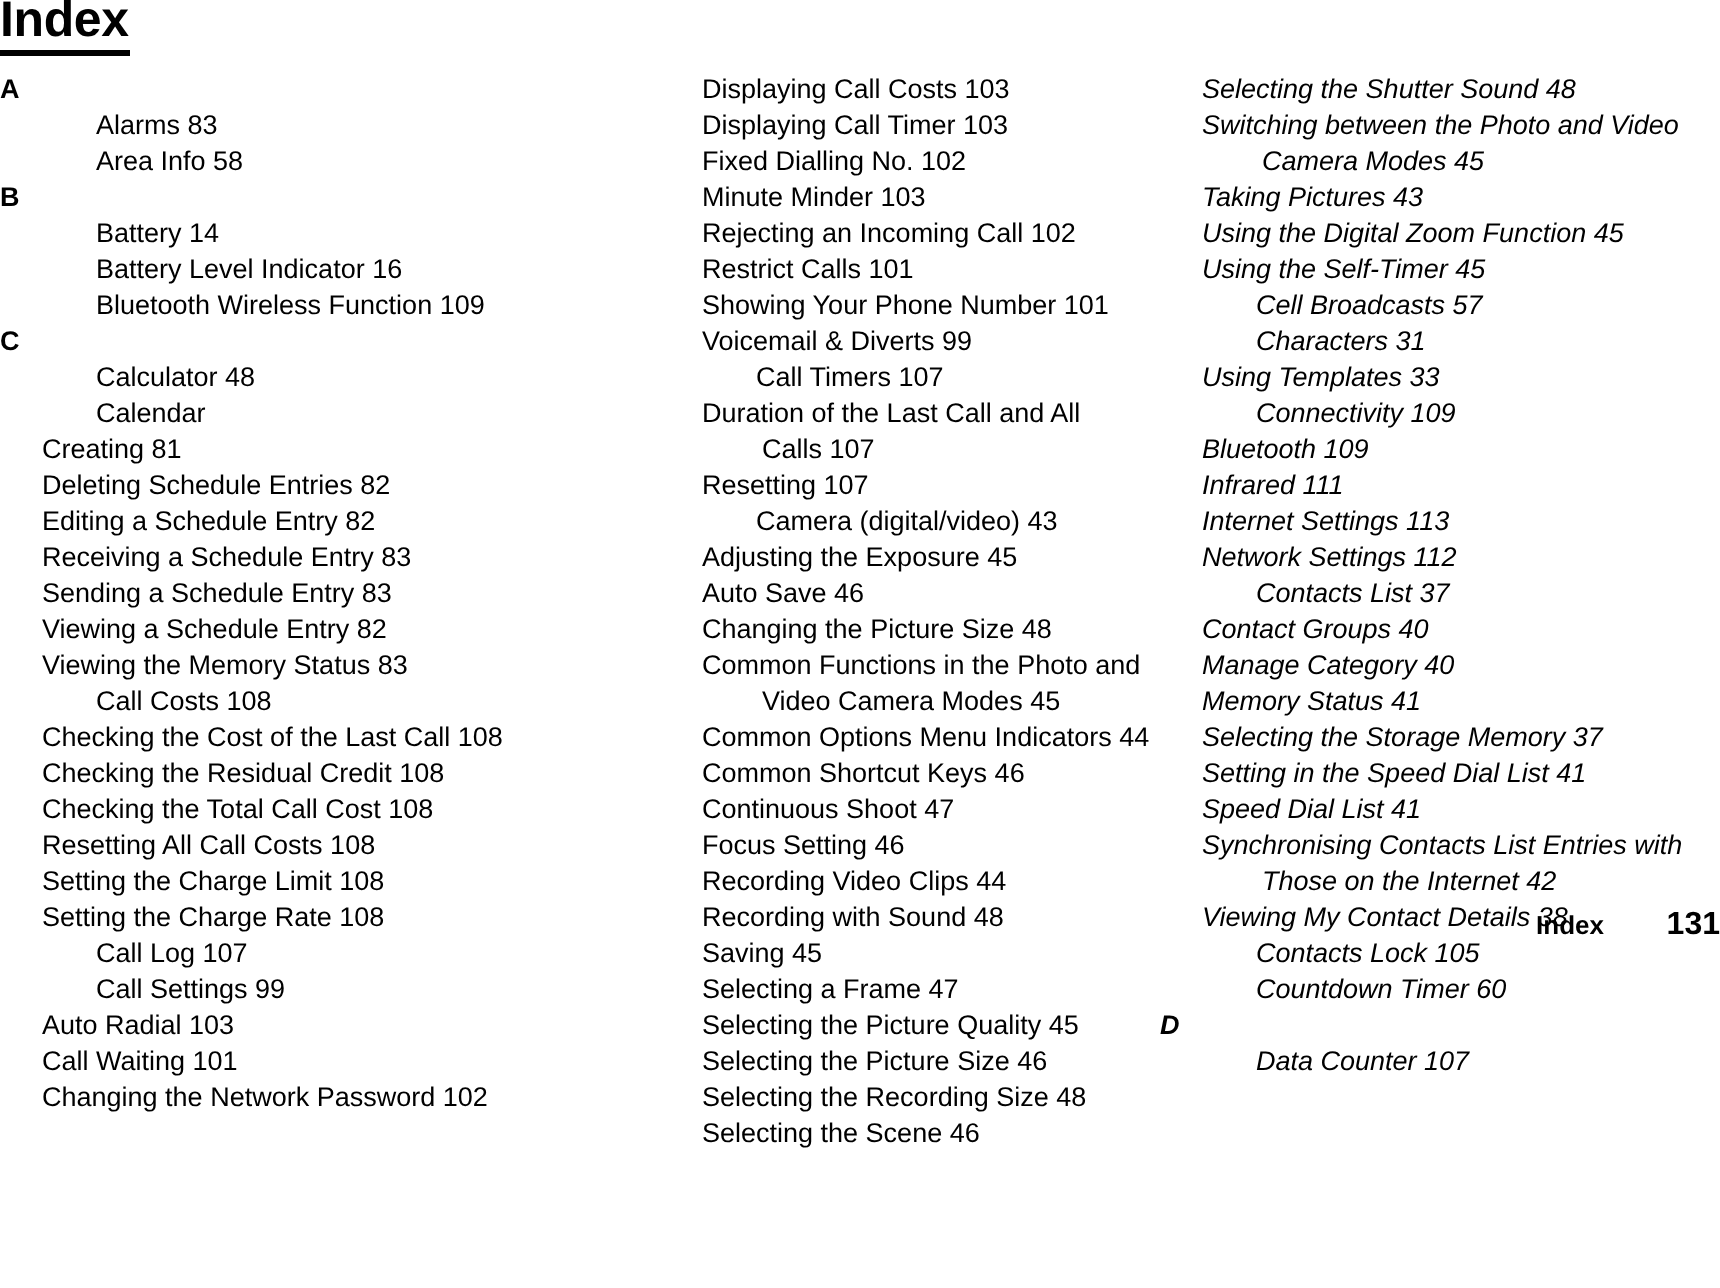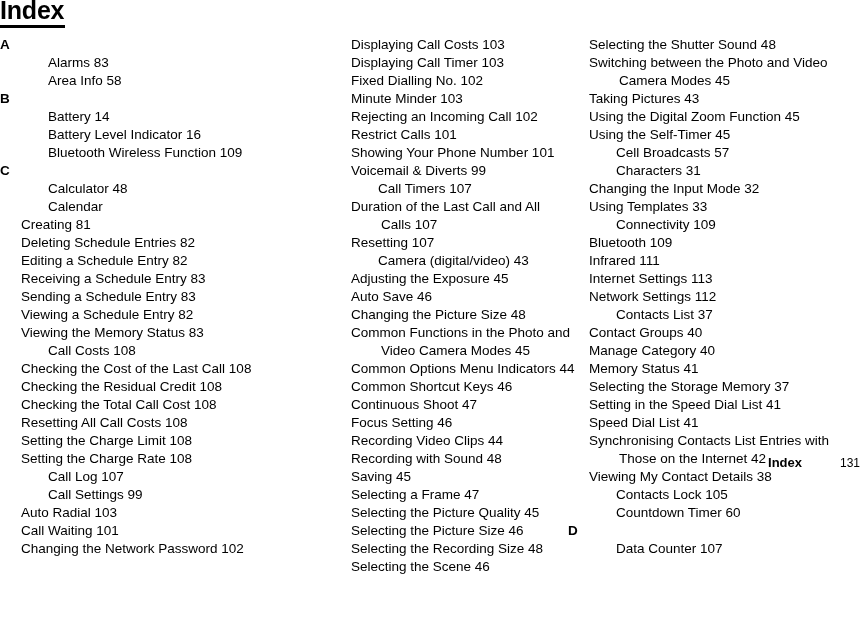--- a/index.html
+++ b/index.html
@@ -46,21 +46,21 @@
     width: 860px;
     height: 570px;
   }
   .col {
     position: absolute;
     top: 0;
     width: 280px;
   }
   .col-1 { left: 0px; }
   .col-2 { left: 290px; margin-left: 40px; }
-  .col-3 { left: 568px; }
+  .col-3 { left: 580px; font-style: italic; }
 
   
   .letter {
     font-size: 13.5px;
     font-weight: bold;
     line-height: 18px;
     margin: 0;
     padding: 0;
     height: 18px;
   }
@@ -100,22 +100,22 @@
     right: 58px;
     bottom: 0;
     font-size: 13px;
     font-weight: bold;
     line-height: 18px;
   }
   .footer-page {
     position: absolute;
     right: 0px;
     bottom: 0;
-    font-size: 12px;
-    font-weight: normal;
+    font-size: 16px;
+    font-weight: bold;
     line-height: 18px;
   }
 </style>
 </head>
 <body>
 
 <div class="page">
 
   <div class="index-title">Index</div>
 
@@ -185,21 +185,20 @@
       </div>
     <div class="col col-3">
         <div class="entry lvl1">Selecting the Shutter Sound 48</div>
         <div class="entry lvl1">Switching between the Photo and Video</div>
         <div class="entry cont">Camera Modes 45</div>
         <div class="entry lvl1">Taking Pictures 43</div>
         <div class="entry lvl1">Using the Digital Zoom Function 45</div>
         <div class="entry lvl1">Using the Self-Timer 45</div>
         <div class="entry lvl0">Cell Broadcasts 57</div>
         <div class="entry lvl0">Characters 31</div>
-        <div class="entry lvl1">Changing the Input Mode 32</div>
         <div class="entry lvl1">Using Templates 33</div>
         <div class="entry lvl0">Connectivity 109</div>
         <div class="entry lvl1">Bluetooth 109</div>
         <div class="entry lvl1">Infrared 111</div>
         <div class="entry lvl1">Internet Settings 113</div>
         <div class="entry lvl1">Network Settings 112</div>
         <div class="entry lvl0">Contacts List 37</div>
         <div class="entry lvl1">Contact Groups 40</div>
         <div class="entry lvl1">Manage Category 40</div>
         <div class="entry lvl1">Memory Status 41</div>

